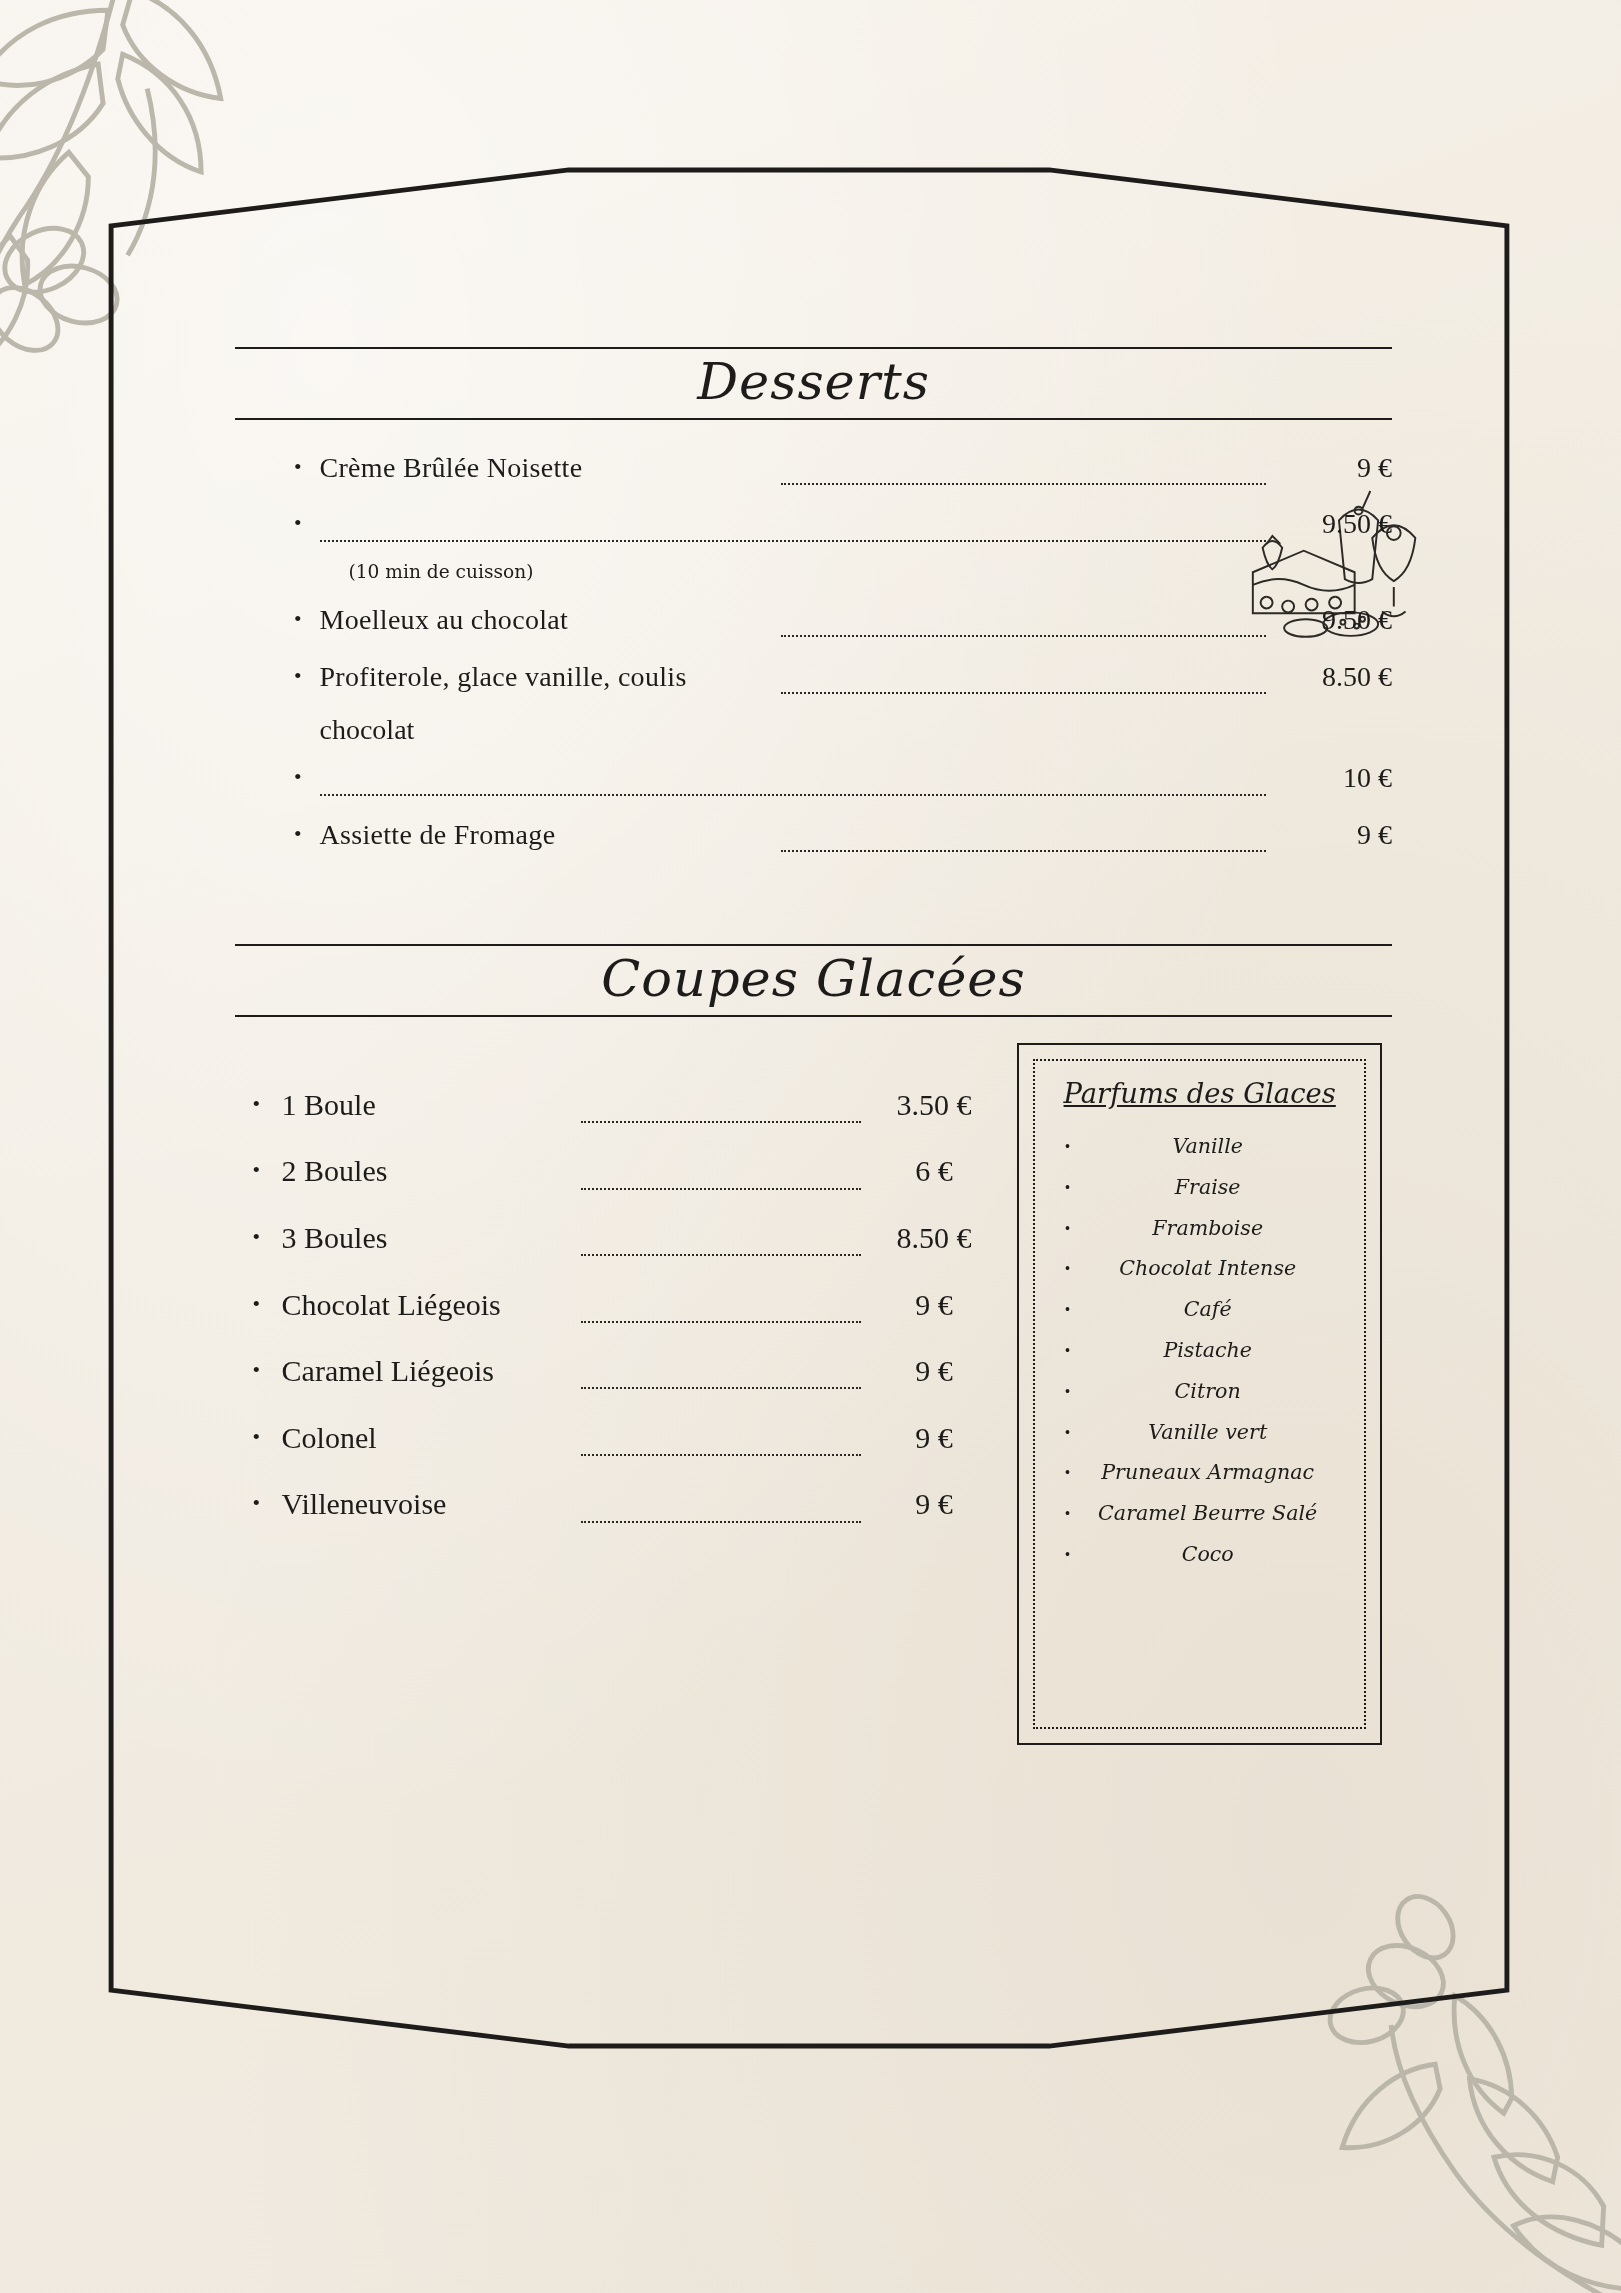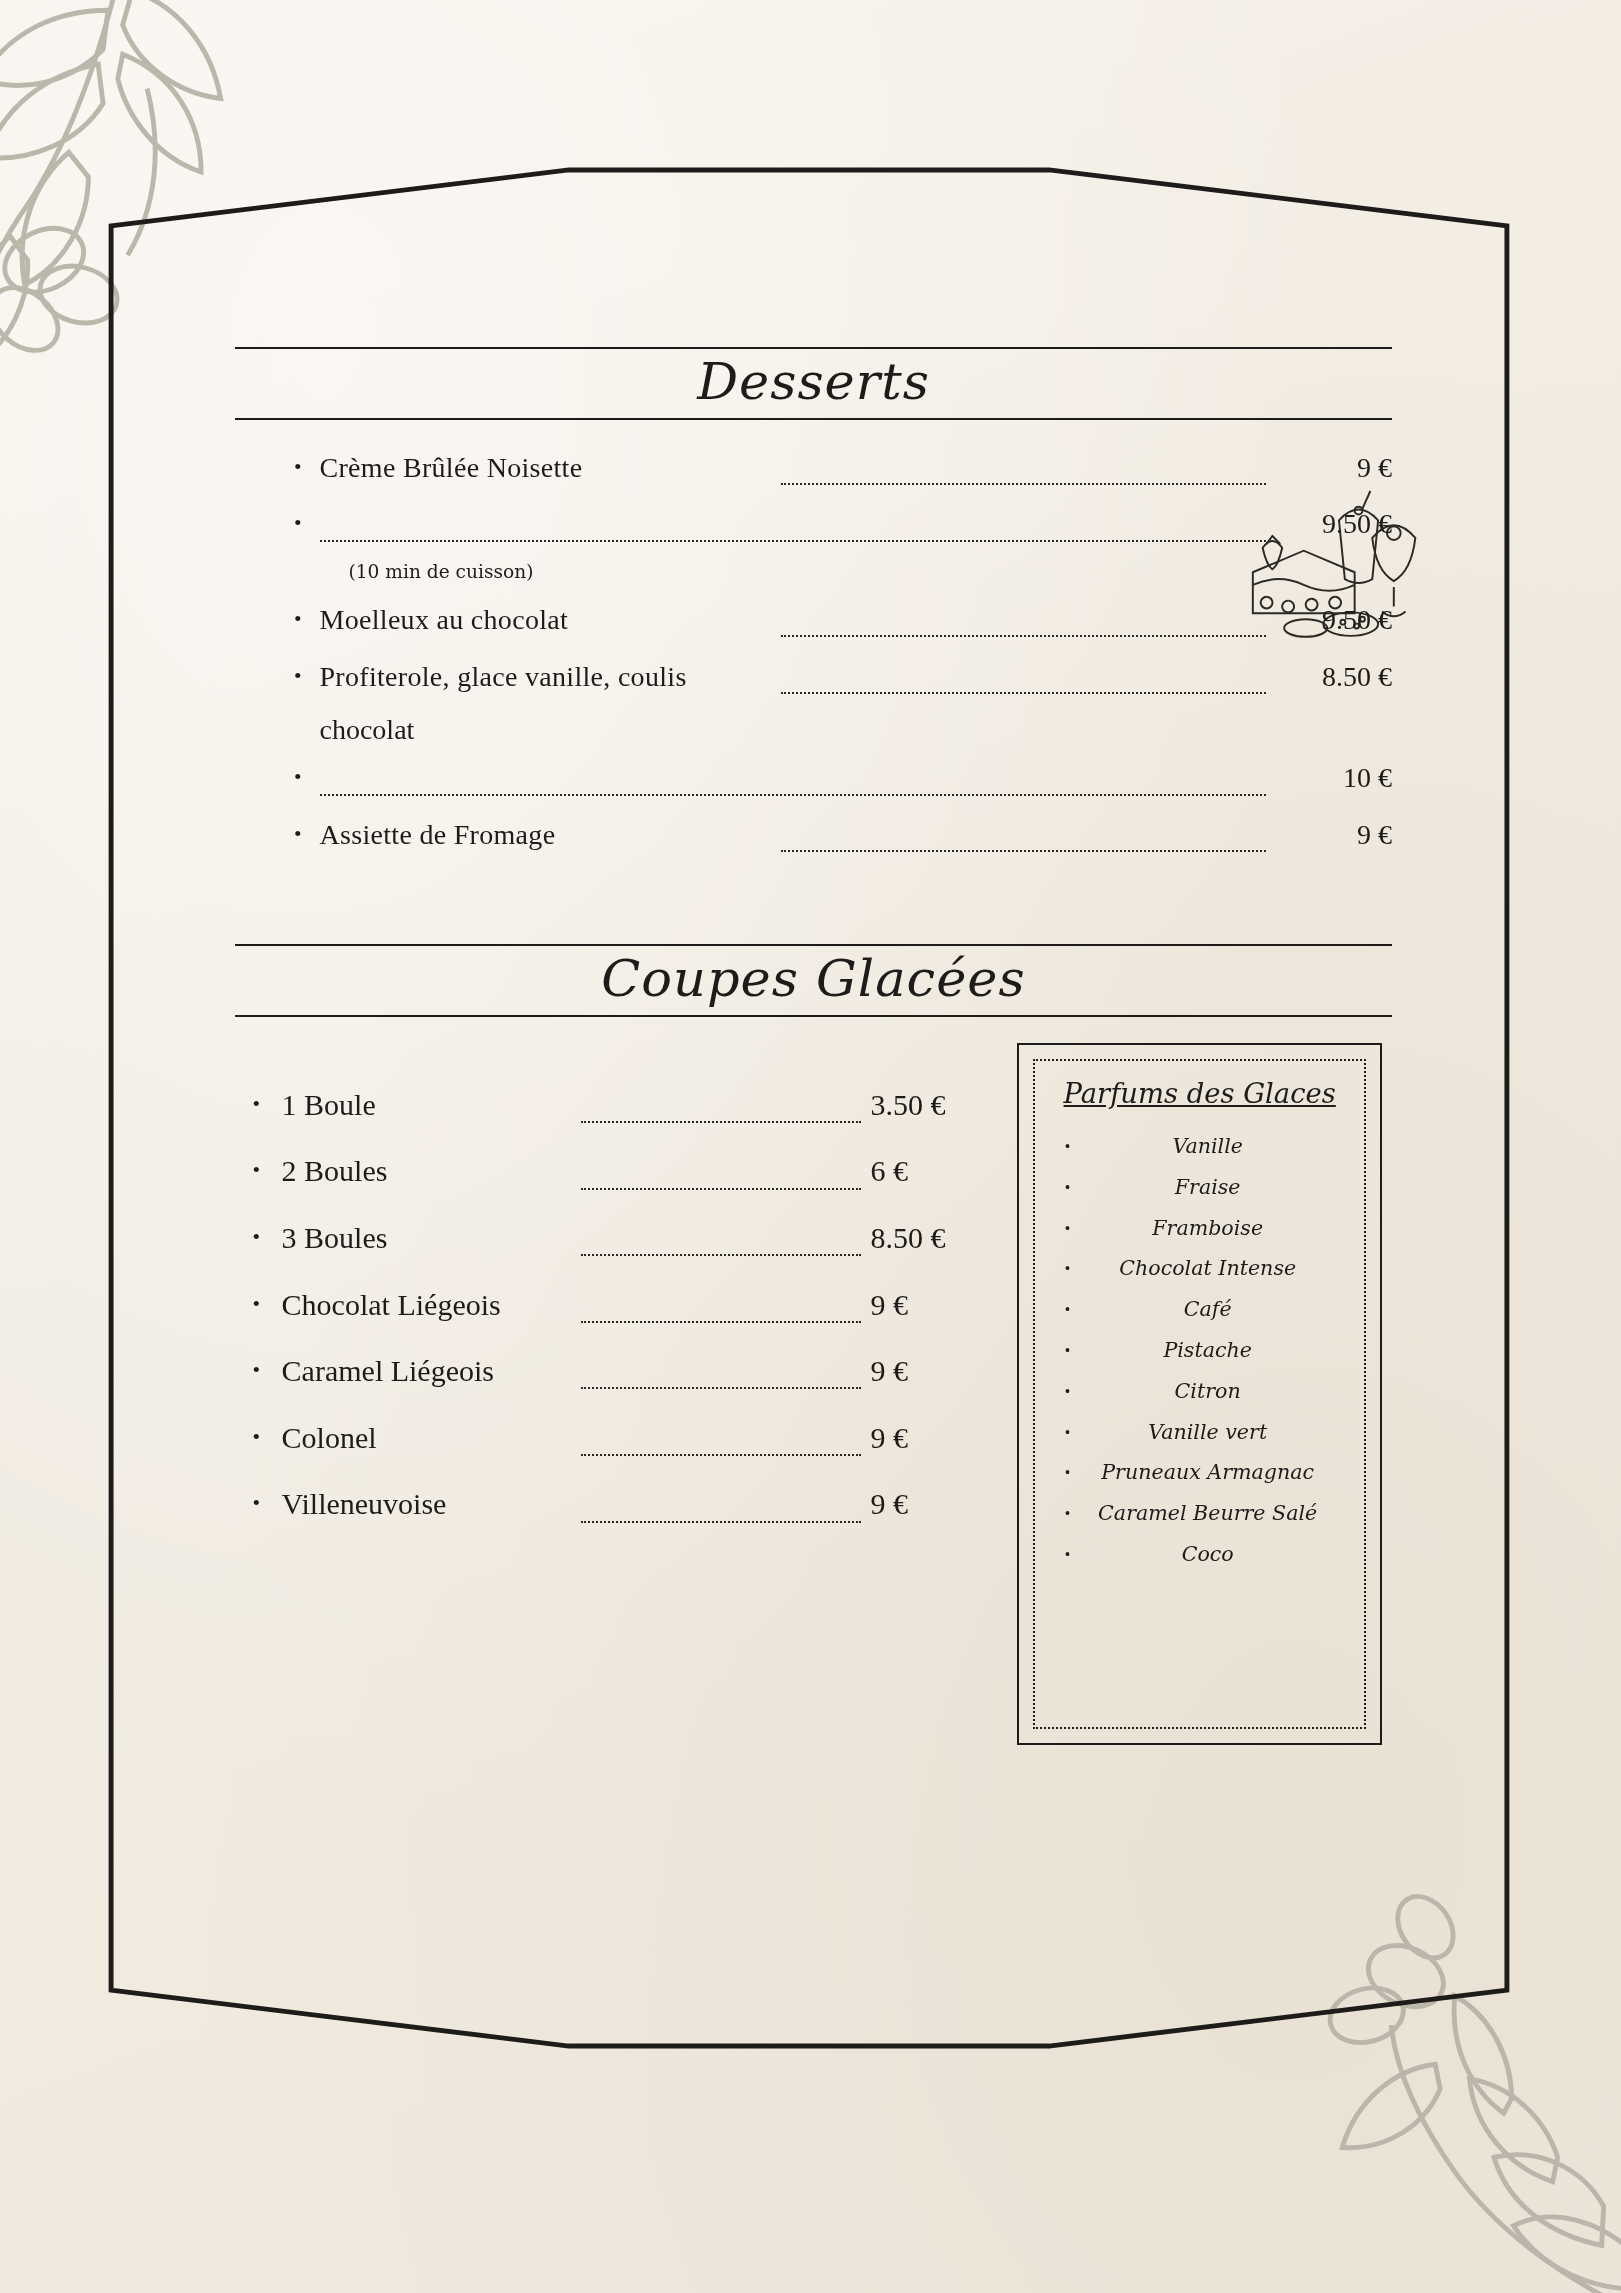--- a/index.html
+++ b/index.html
@@ -172,21 +172,21 @@
   .coupe-dots {
     flex: 1 1 auto;
     border-bottom: 2.9px dotted #2a2824;
     height: 25.5px;
     margin-right: 9.8px;
     position: relative;
     top: 13.7px;
   }
   .coupe-price {
     flex: 0 0 127px;
-    text-align: left;
+    text-align: center;
     font-size: 30px;
     line-height: 45px;
     white-space: nowrap;
   }
 
   
   .parfums-box {
     flex: 0 0 333px;
     margin-left: 19.6px;
     border: 2px solid #1d1c1a;

